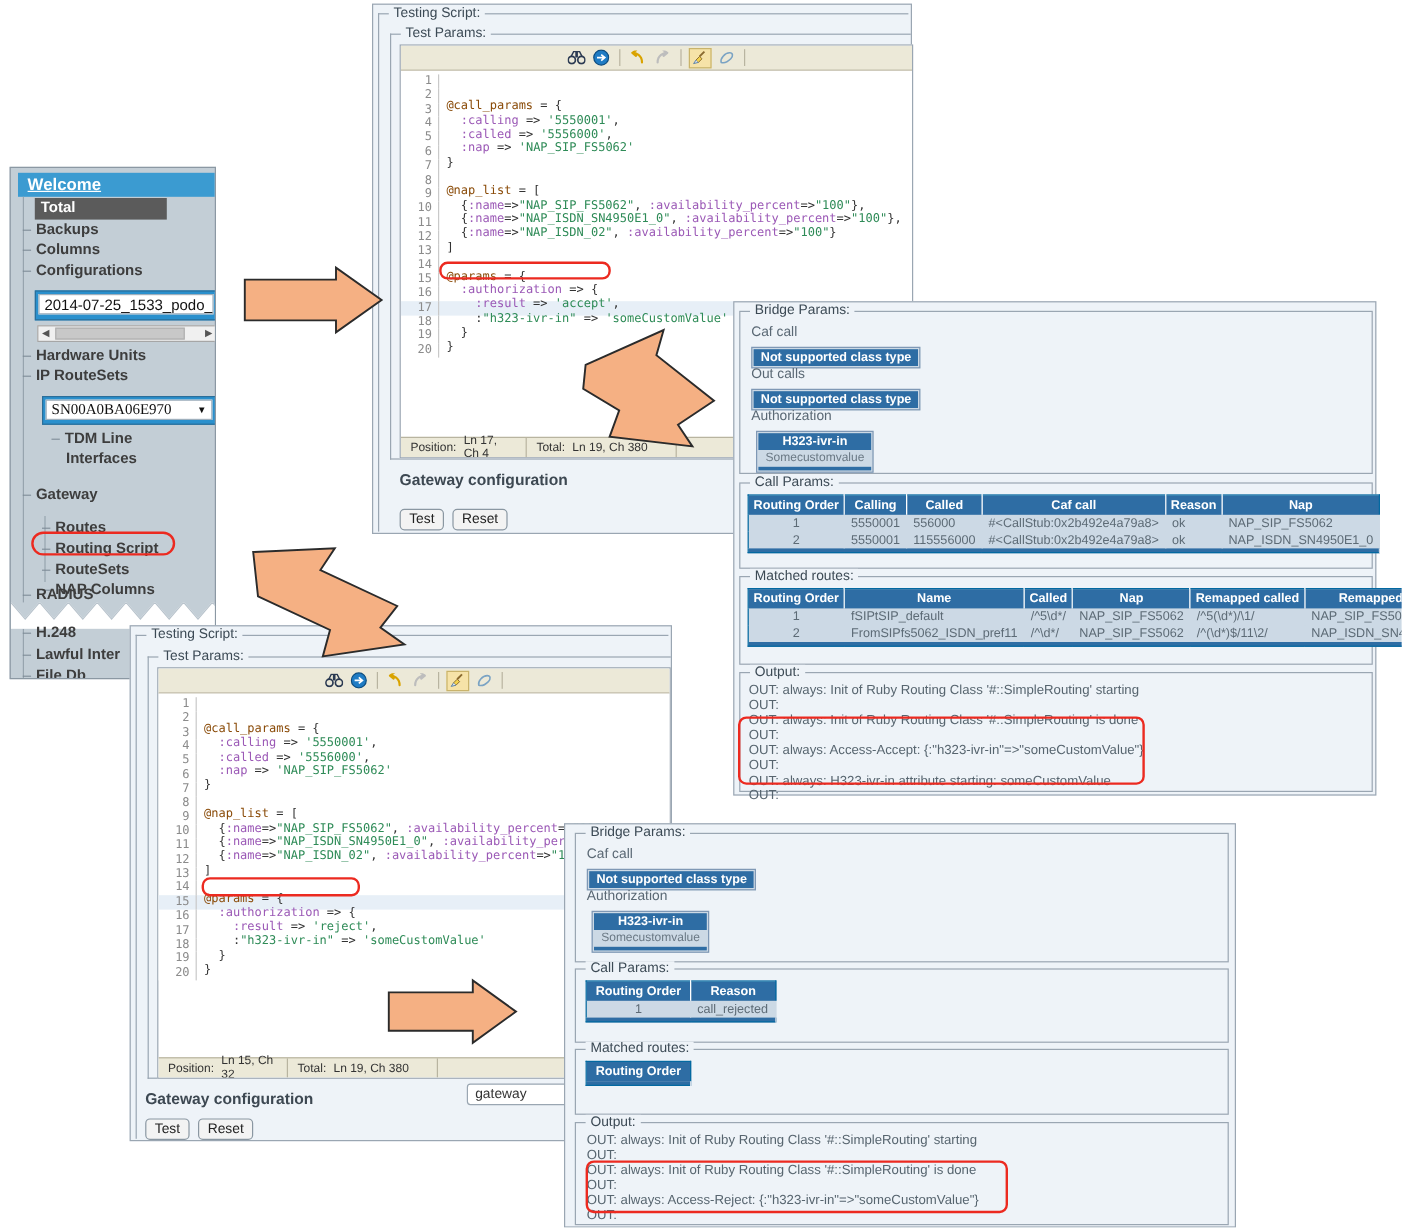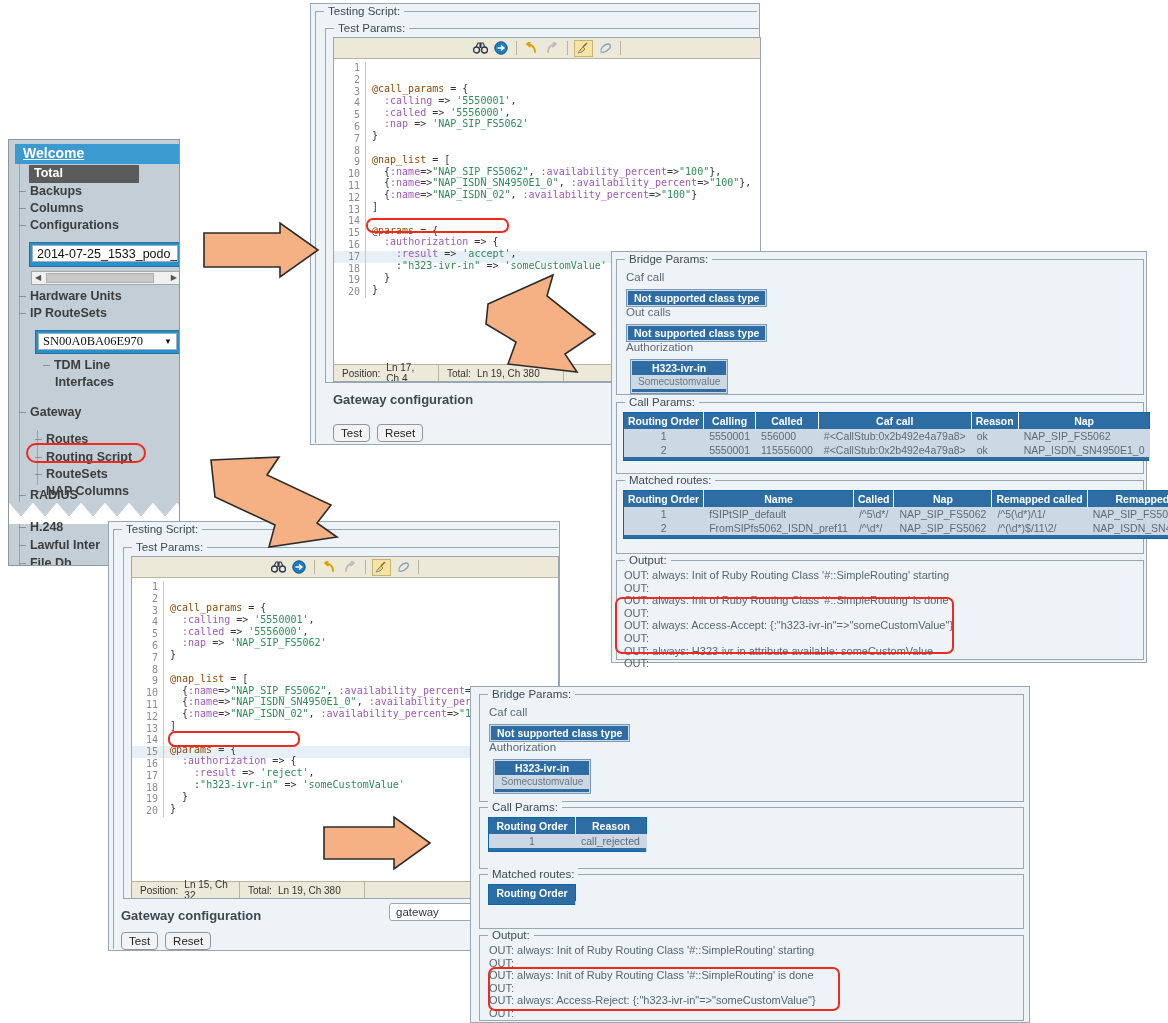--- a/index.html
+++ b/index.html
@@ -397,21 +397,21 @@
   <div class="group" style="left:4px;top:308px;width:528px;height:100px;">
     <span class="glabel">Output:</span>
   </div>
   <div class="outbox" id="out-accept" style="left:12px;top:317px;width:510px;">
       <div>OUT: always: Init of Ruby Routing Class '#::SimpleRouting' starting</div>
       <div>OUT:</div>
       <div>OUT: always: Init of Ruby Routing Class '#::SimpleRouting' is done</div>
       <div>OUT:</div>
       <div>OUT: always: Access-Accept: {:"h323-ivr-in"=&gt;"someCustomValue"}</div>
       <div>OUT:</div>
-      <div>OUT: always: H323-ivr-in attribute available: someCustomValue</div>
+      <div>OUT: always: H323-ivr-in attribute starting: someCustomValue</div>
       <div>OUT:</div>
     </div>
 </div>
 <div class="redring" style="left:615px;top:597px;width:339px;height:57px;"></div>
 
 <div class="panel" id="reject-panel" style="left:108px;top:521px;width:452px;height:430px;">
   <div class="group" style="left:4px;top:7px;width:444px;height:420px;border-right:none;border-bottom:none;">
     <span class="glabel">Testing Script:</span>
   </div>
   <div class="group" style="left:14px;top:25px;width:436px;height:352px;border-right:none;">

